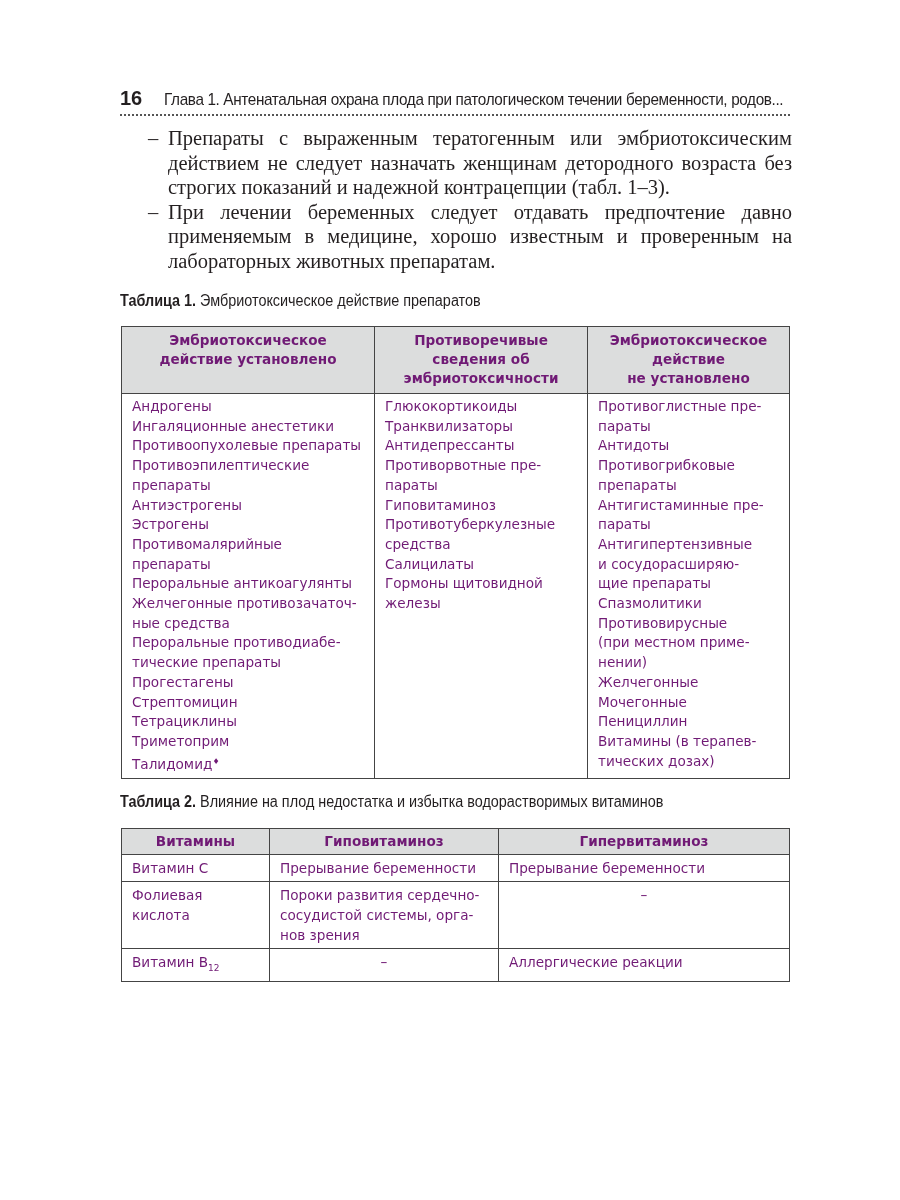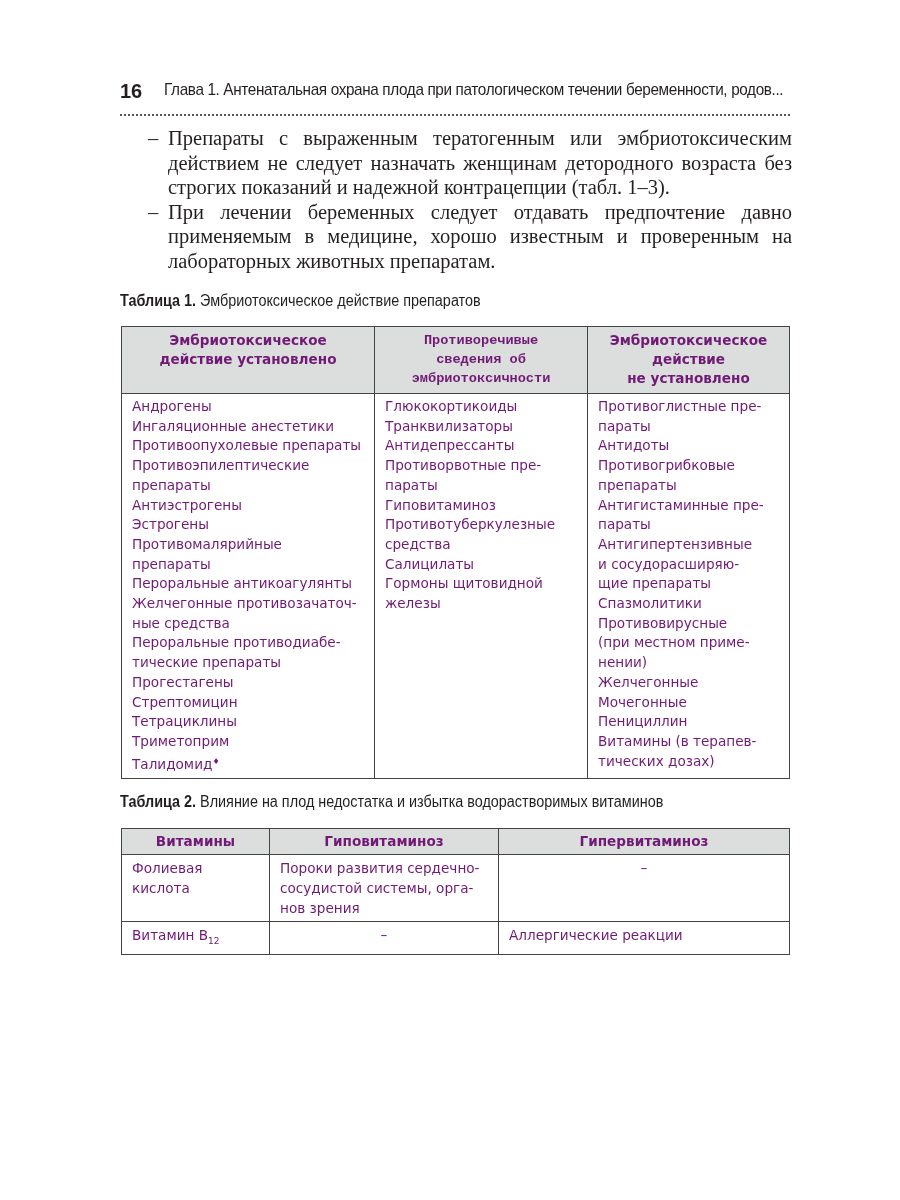--- a/index.html
+++ b/index.html
@@ -2,21 +2,21 @@
 <html><head>
 <meta charset="utf-8">
 <style>
   html, body { margin: 0; padding: 0; }
   body {
     width: 900px; height: 1200px; background: #ffffff; position: relative;
     color: #231f20; overflow: hidden;
   }
   .running-head {
     position: absolute; left: 120px; top: 80px; width: 670px; height: 30px;
-    display: flex; align-items: flex-start;
+    display: flex; align-items: flex-end;
     font-family: "Liberation Sans", sans-serif; font-size: 17px;
     border-bottom: 2px dotted #555;
     padding-bottom: 4px;
   }
   .page-number { font-weight: bold; font-size: 20px; margin-right: 22px; }
   .chapter-title { letter-spacing: -0.4px; transform: scaleX(0.9); transform-origin: left; white-space: nowrap; }
 
   .body-text {
     position: absolute; left: 148px; top: 126px; width: 644px;
     font-family: "Liberation Serif", serif; font-size: 20.5px; line-height: 24.5px;
@@ -38,21 +38,21 @@
     font-family: "DejaVu Sans", sans-serif; font-size: 13.6px; color: #701a75;
   }
   table td, table th { border: 1.5px solid #444; vertical-align: top; }
   thead th {
     background: #dcdddd; font-weight: bold; text-align: center; vertical-align: top;
     padding: 4px 6px; line-height: 19px;
   }
   .t1 { top: 326px; width: 669px; }
   .t1 td { padding: 3px 8px 4px 10px; line-height: 19.7px; }
   .t1 .c1 { width: 240px; }
-  .t1 .c2 { width: 200px; font-family: Liberation Mono, monospace; }
+  .t1 .c2 { width: 200px; }
   .t1 thead th { height: 58px; }
   .cell-line { display: block; white-space: nowrap; }
 
   .t2 { top: 828px; width: 669px; }
   .t2 thead th { height: 18px; padding: 3px 6px; }
   .t2 td { padding: 3px 10px; line-height: 20px; }
   .t2 .c1 { width: 135px; margin-top: 14px; }
   .t2 .c2 { width: 216px; }
   .t2 td.center { text-align: center; }
   sub { font-size: 9px; vertical-align: -4px; }
@@ -169,20 +169,31 @@
   <thead>
     <tr>
       <th class="c1">Витамины</th>
       <th class="c2">Гиповитаминоз</th>
       <th class="c3">Гипервитаминоз</th>
     </tr>
   </thead>
   <tbody id="t2-body">
       <tr>
         <td>
+          <span class="cell-line">Витамин C</span>
+        </td>
+        <td>
+          <span class="cell-line">Прерывание беременности</span>
+        </td>
+        <td>
+          <span class="cell-line">Прерывание беременности</span>
+        </td>
+      </tr>
+      <tr>
+        <td>
           <span class="cell-line">Фолиевая</span>
           <span class="cell-line">кислота</span>
         </td>
         <td>
           <span class="cell-line">Пороки развития сердечно-</span>
           <span class="cell-line">сосудистой системы, орга-</span>
           <span class="cell-line">нов зрения</span>
         </td>
         <td class="center">
           <span class="cell-line">–</span>

